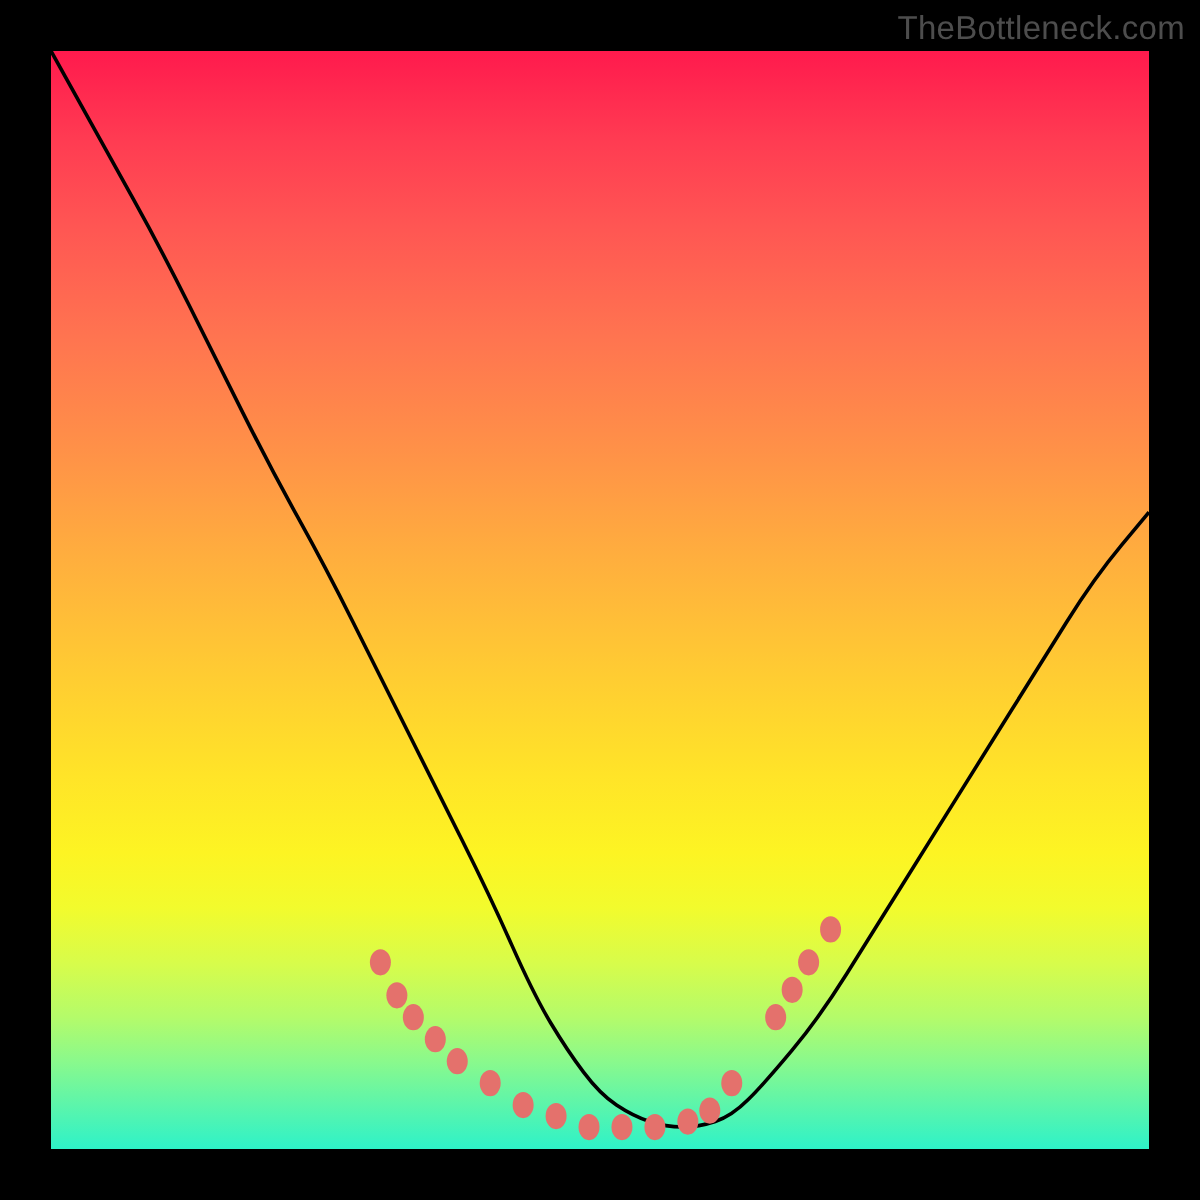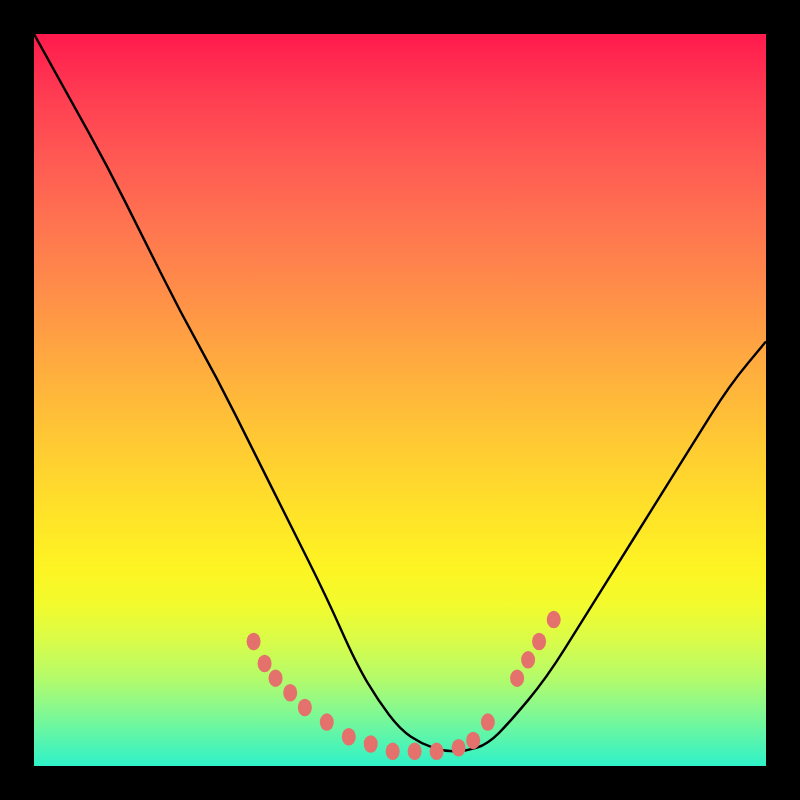--- a/index.html
+++ b/index.html
@@ -82,13 +82,14 @@
           <ellipse cx="424.55999999999995" cy="713.7" rx="7" ry="8.75" fill="#e4716c"></ellipse>
           <ellipse cx="439.2" cy="706.38" rx="7" ry="8.75" fill="#e4716c"></ellipse>
           <ellipse cx="453.84" cy="688.08" rx="7" ry="8.75" fill="#e4716c"></ellipse>
           <ellipse cx="483.12" cy="644.16" rx="7" ry="8.75" fill="#e4716c"></ellipse>
           <ellipse cx="494.1" cy="625.86" rx="7" ry="8.75" fill="#e4716c"></ellipse>
           <ellipse cx="505.08" cy="607.56" rx="7" ry="8.75" fill="#e4716c"></ellipse>
           <ellipse cx="519.72" cy="585.6" rx="7" ry="8.75" fill="#e4716c"></ellipse>
         </g>
     </svg>
   </div>
+  <div class="watermark">TheBottleneck.com</div>
 </div>
 
 </body></html>

